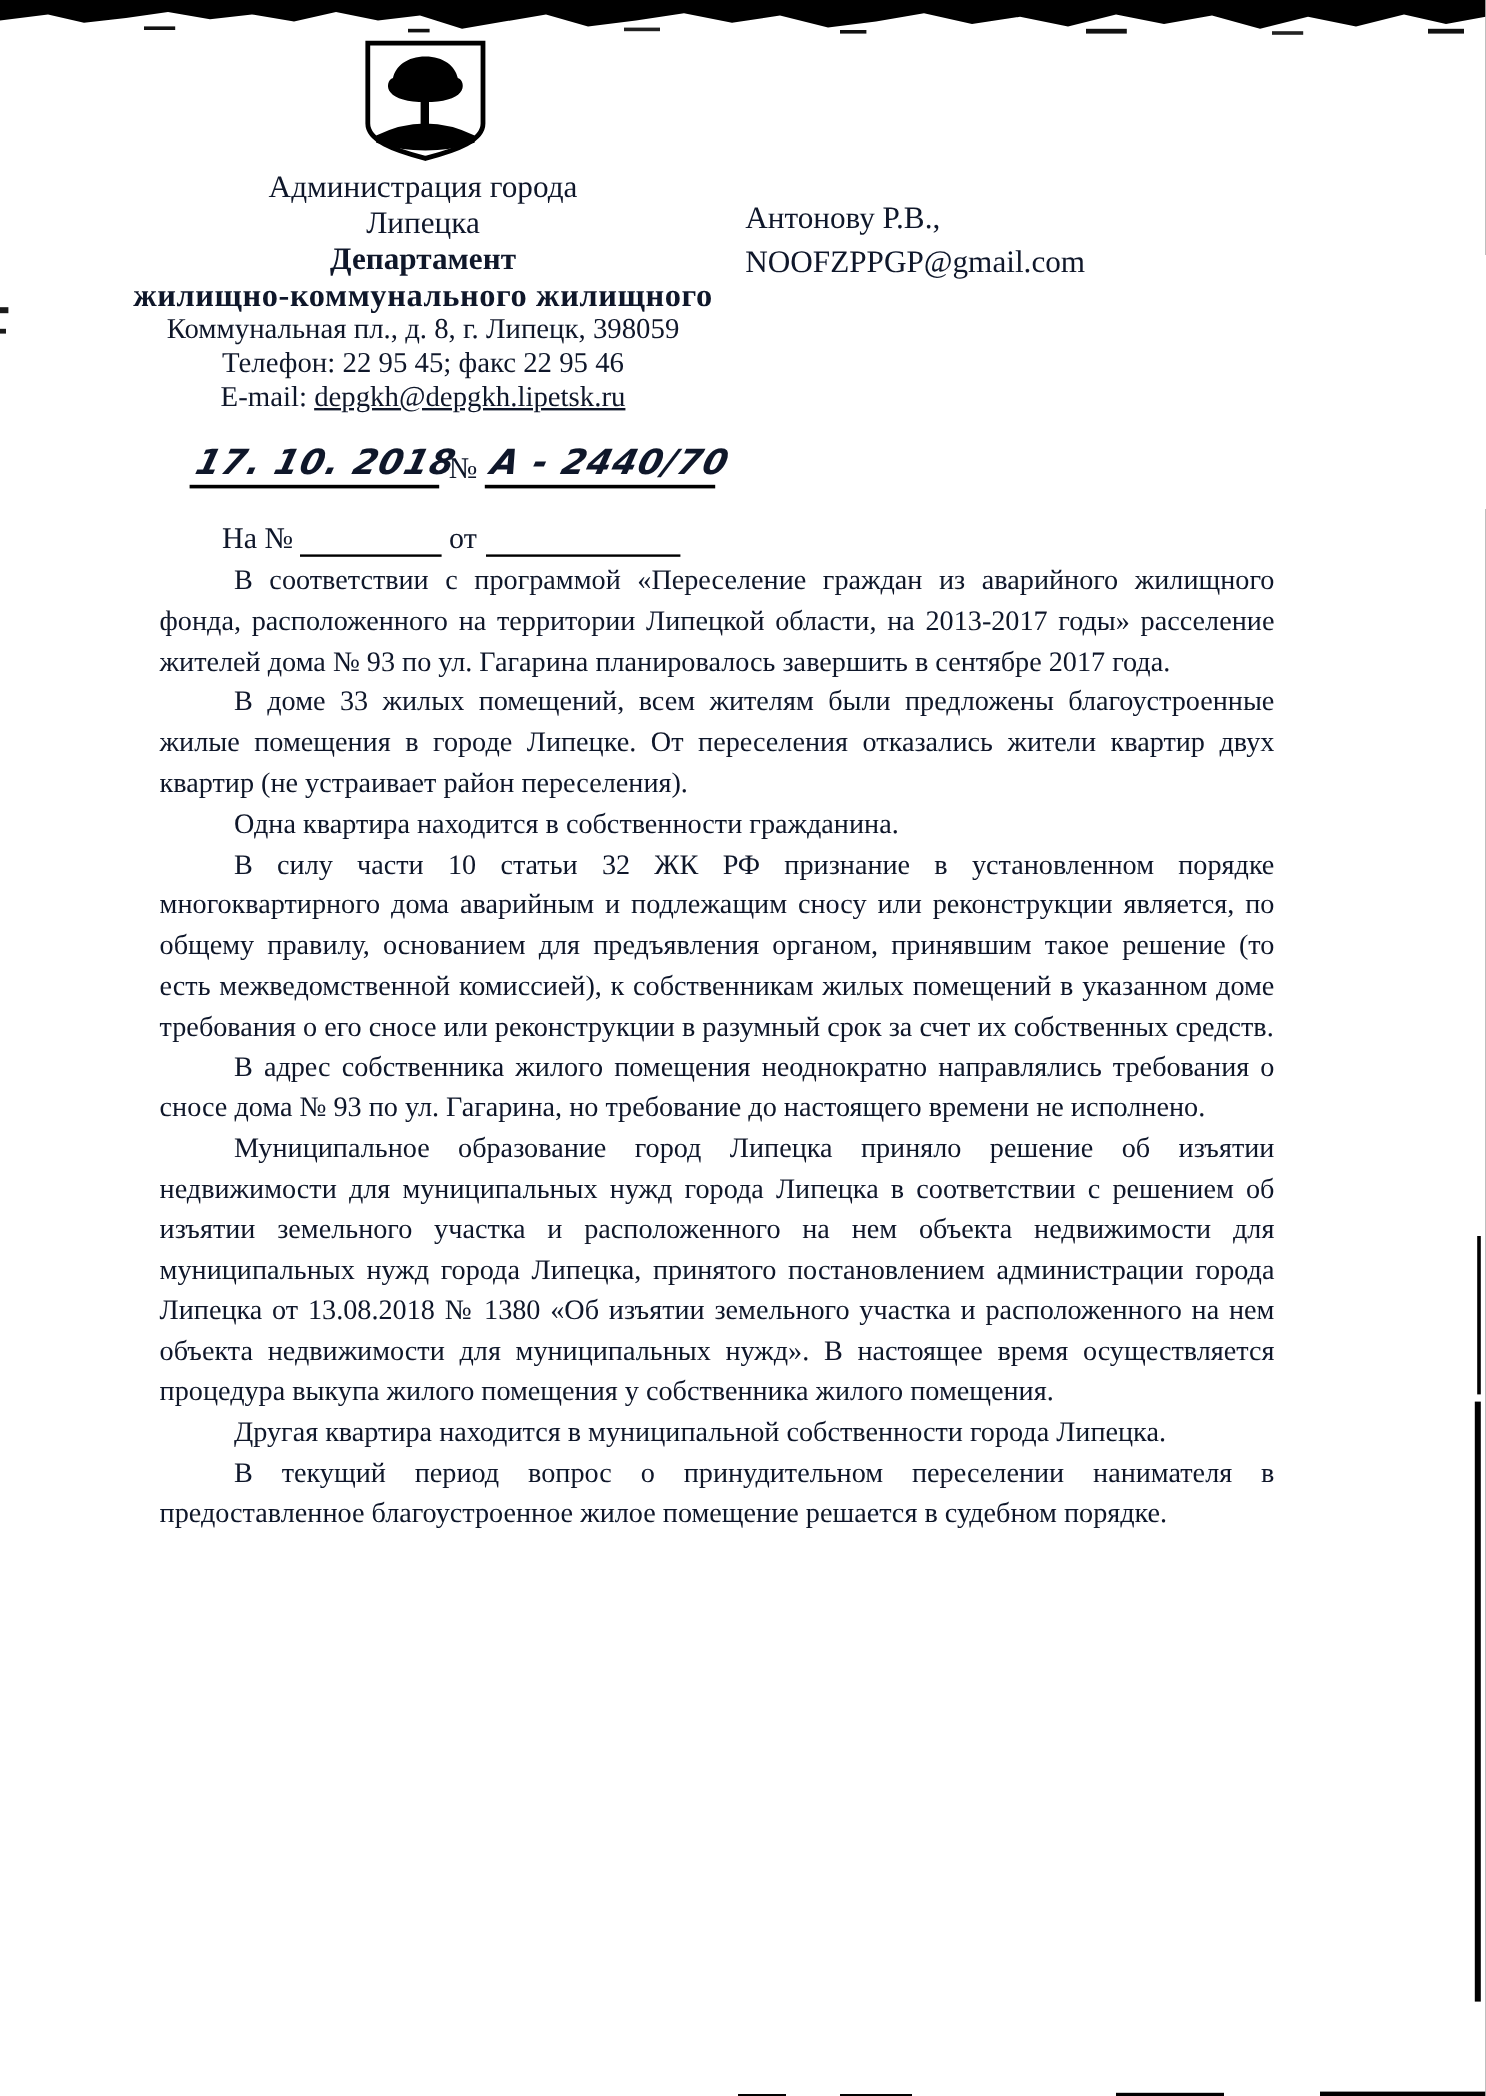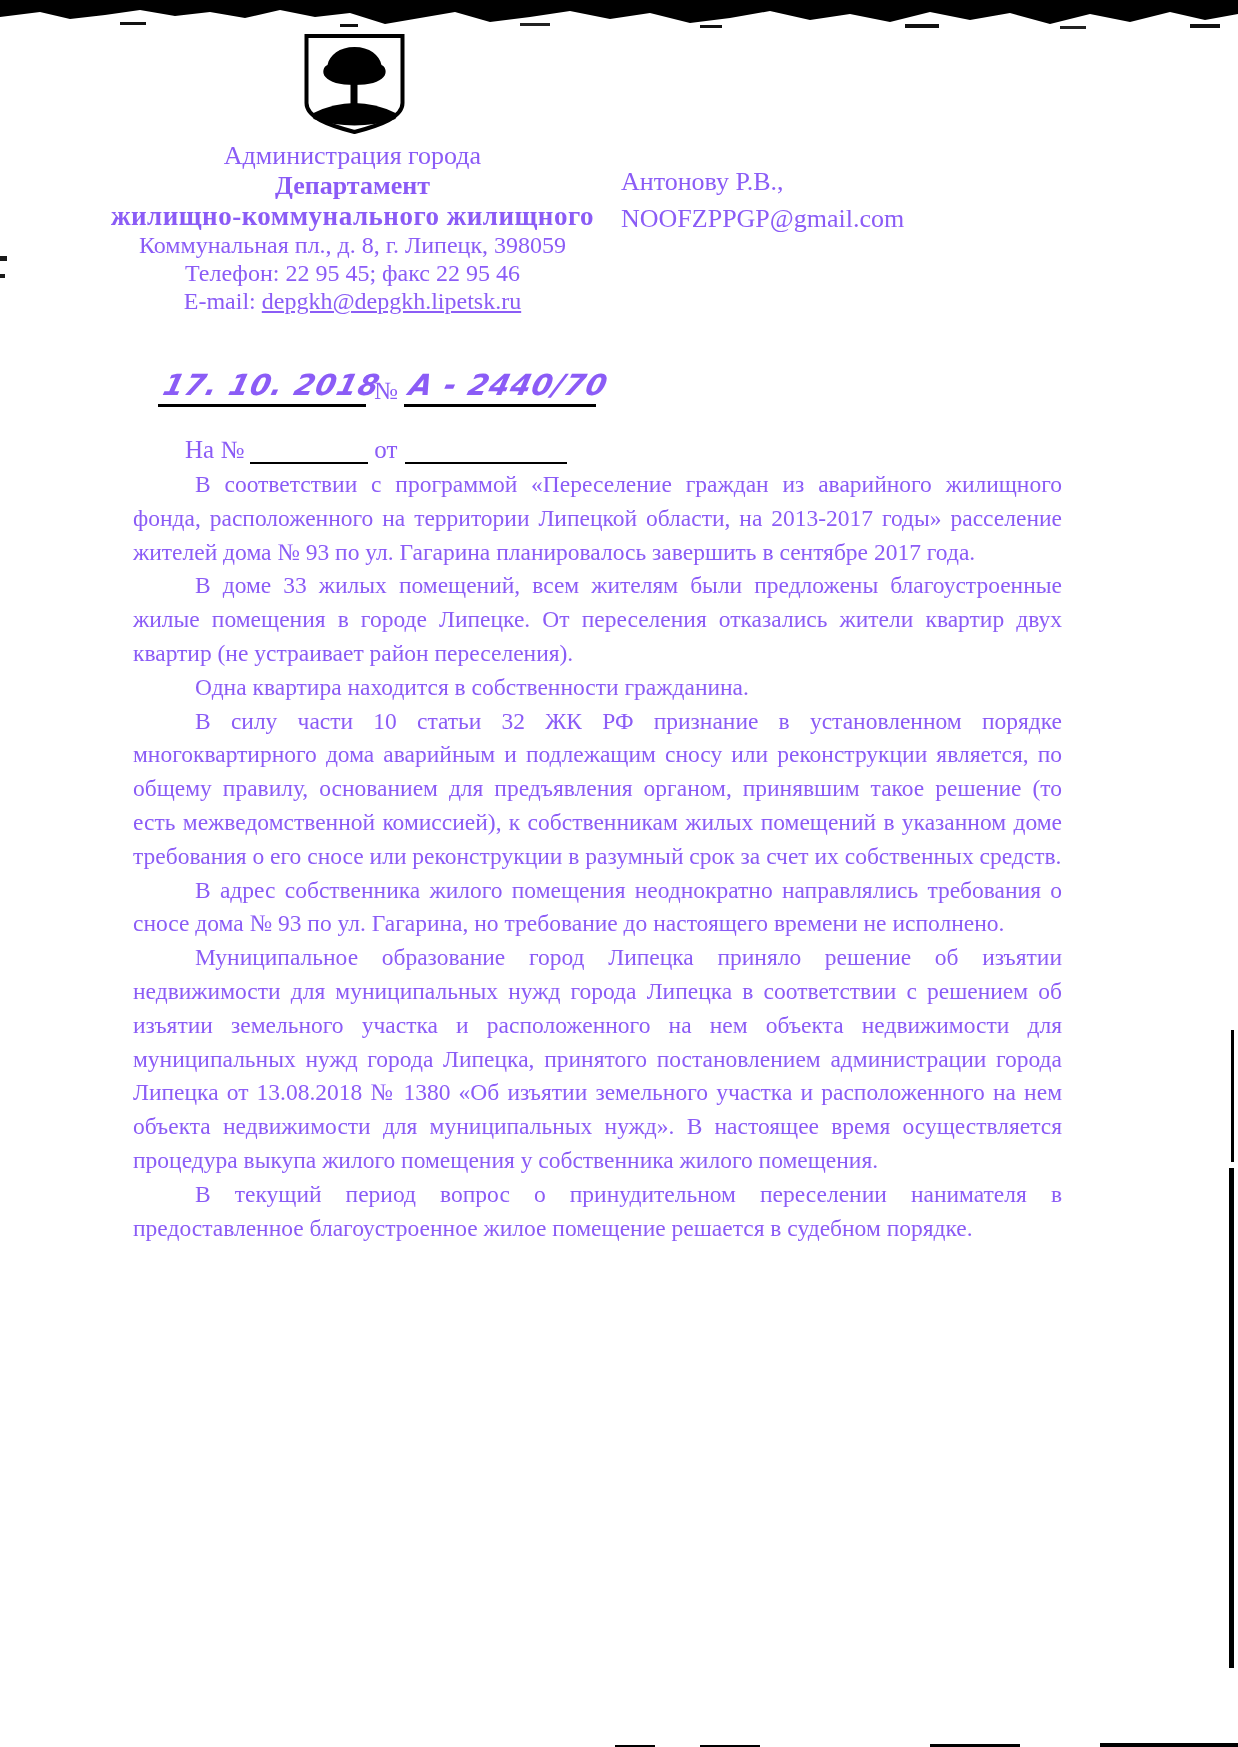--- a/index.html
+++ b/index.html
@@ -3,21 +3,21 @@
 <meta charset="utf-8">
 <style>
   html,body{margin:0;padding:0;background:#888;}
   .page{
     position:relative;
     width:1238px;height:1747px;
     margin:0 auto;
     background:#ffffff;
     overflow:hidden;
     font-family:"Liberation Serif", serif;
-    color:#8b5cf6;
+    color:#0f172a;
   }
   
   .torn-top{position:absolute;top:0;left:0;width:1238px;height:40px;}
   .edge-line{position:absolute;background:#000;}
   .speck{position:absolute;background:#1a1a1a;}
   
   .emblem{position:absolute;left:297px;top:33px;width:115px;height:104px;}
   .lh-col{
     position:absolute;left:80px;top:141px;width:545px;
     text-align:center;line-height:30px;font-size:26px;
@@ -77,20 +77,21 @@
 
   <svg class="emblem" viewBox="0 0 110 104">
     <path d="M7,3 H103 V70 C103,84 82,92 55,99 C28,92 7,84 7,70 Z" fill="#fff" stroke="#000" stroke-width="4"></path>
     <path d="M55,14 C40,14 30,22 28,32 C24,33 22,40 26,44 C30,49 40,52 55,52 C70,52 80,49 84,44 C88,40 86,33 82,32 C80,22 70,14 55,14 Z" fill="#000"></path>
     <rect x="51" y="46" width="7" height="34" fill="#000"></rect>
     <path d="M14,80 Q55,60 96,80 L96,86 Q55,99 14,86 Z" fill="#000"></path>
   </svg>
 
   <div class="lh-col">
     <div>Администрация города</div>
+    <div>Липецка</div>
     <div class="bold">Департамент</div>
     <div class="bold dept2">жилищно-коммунального жилищного</div>
     <div class="small">Коммунальная пл., д. 8, г. Липецк, 398059</div>
     <div class="small">Телефон: 22 95 45; факс 22 95 46</div>
     <div class="small lh-email"><span>E-mail: </span><u>depgkh@depgkh.lipetsk.ru</u></div>
   </div>
 
   <div class="ref-row">
     <span class="u-line u1">
       <span class="hw">17. 10. 2018</span>
@@ -108,16 +109,17 @@
     <div>NOOFZPPGP@gmail.com</div>
   </div>
 
   <div class="body-text">
     <p>В соответствии с программой «Переселение граждан из аварийного жилищного фонда, расположенного на территории Липецкой области, на 2013-2017 годы» расселение жителей дома № 93 по ул. Гагарина планировалось завершить в сентябре 2017 года.</p>
     <p>В доме 33 жилых помещений, всем жителям были предложены благоустроенные жилые помещения в городе Липецке. От переселения отказались жители квартир  двух квартир (не устраивает  район переселения).</p>
     <p>Одна квартира находится в собственности гражданина.</p>
     <p>В силу части 10 статьи 32 ЖК РФ признание в установленном порядке многоквартирного дома аварийным и подлежащим сносу или реконструкции является, по общему правилу, основанием для предъявления органом, принявшим такое решение (то есть межведомственной комиссией), к собственникам жилых помещений в указанном доме требования о его сносе или реконструкции в разумный срок за счет их собственных средств.</p>
     <p>В адрес собственника жилого помещения неоднократно направлялись требования о сносе дома № 93 по ул. Гагарина, но требование до настоящего времени не исполнено.</p>
     <p>Муниципальное образование город Липецка приняло решение об изъятии недвижимости для муниципальных нужд города  Липецка в соответствии с решением об изъятии земельного участка и  расположенного на нем объекта недвижимости для  муниципальных нужд города Липецка, принятого постановлением администрации города Липецка от 13.08.2018 № 1380 «Об изъятии земельного участка и  расположенного на нем объекта недвижимости для муниципальных нужд». В настоящее время осуществляется процедура выкупа жилого помещения у собственника жилого помещения.</p>
+    <p>Другая квартира находится в муниципальной собственности города Липецка.</p>
     <p>В текущий период вопрос о принудительном переселении нанимателя в предоставленное благоустроенное жилое помещение решается в судебном порядке.</p>
   </div>
 
 </div>
 
 </body></html>

